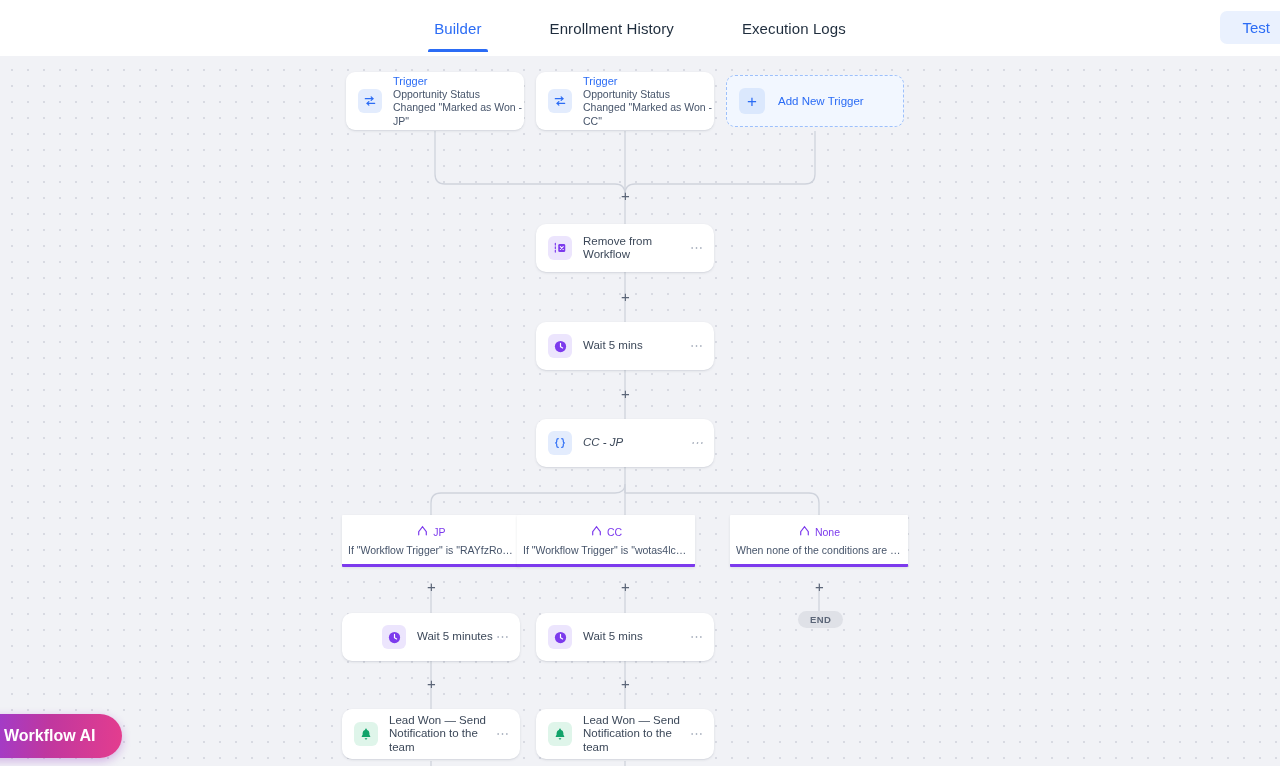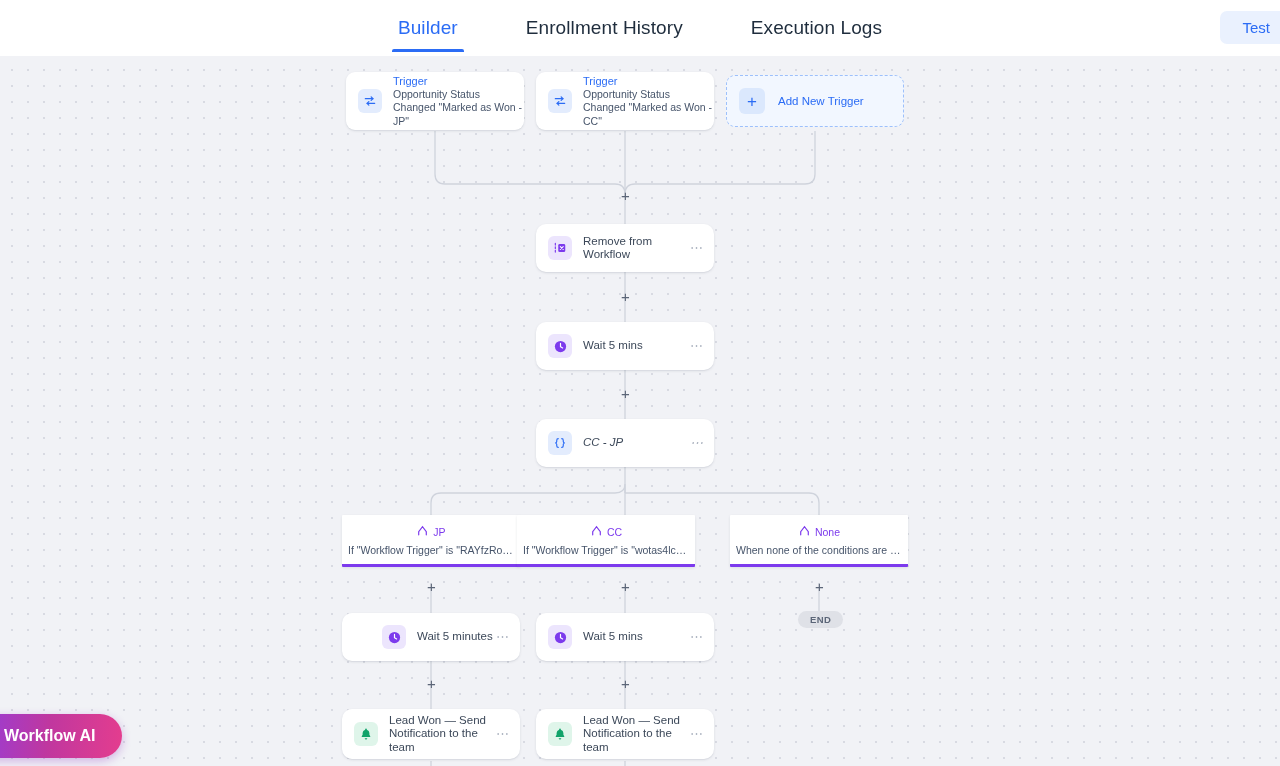--- a/index.html
+++ b/index.html
@@ -11,21 +11,21 @@
   }
 
   
   .topbar {
     position:absolute; top:0; left:0; width:1280px; height:56px;
     background:#ffffff; display:flex; align-items:center;
     justify-content:center; z-index:40;
   }
   .tabs { display:flex; align-items:center; gap:0px; height:56px; }
   .tab {
-    font-size:19px; color:#1f2d3d; padding:0 34px; height:48px;
+    font-size:15px; color:#1f2d3d; padding:0 34px; height:48px;
     display:flex; align-items:center; position:relative;
     cursor:pointer; white-space:nowrap; letter-spacing:.1px;
   }
   .tab.active { color:#2b6cf5; font-weight:500; }
   .tab.active:after {
     content:""; position:absolute; left:28px; right:28px; bottom:0;
     height:3px; background:#2b6cf5; border-radius:2px 2px 0 0;
   }
   .test-btn {
     position:absolute; right:-12px; top:11px;

